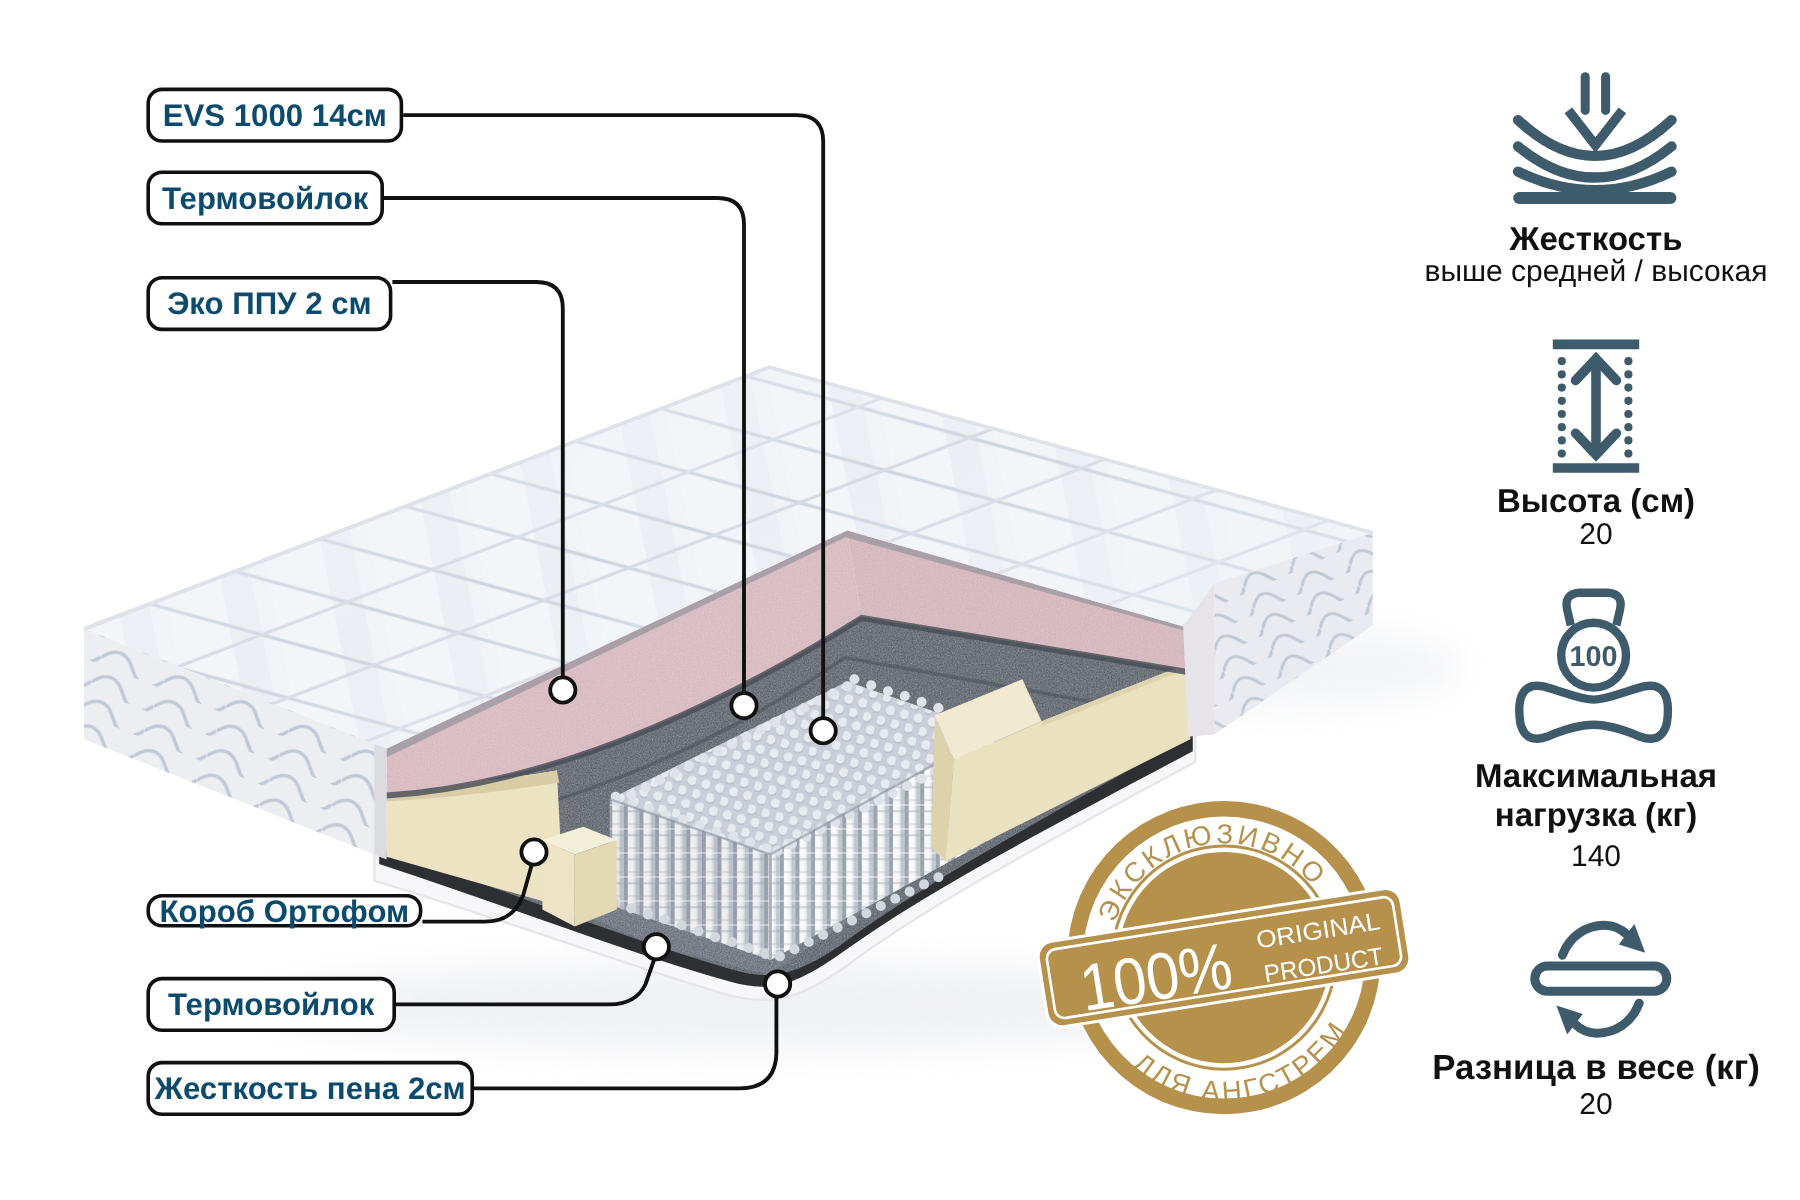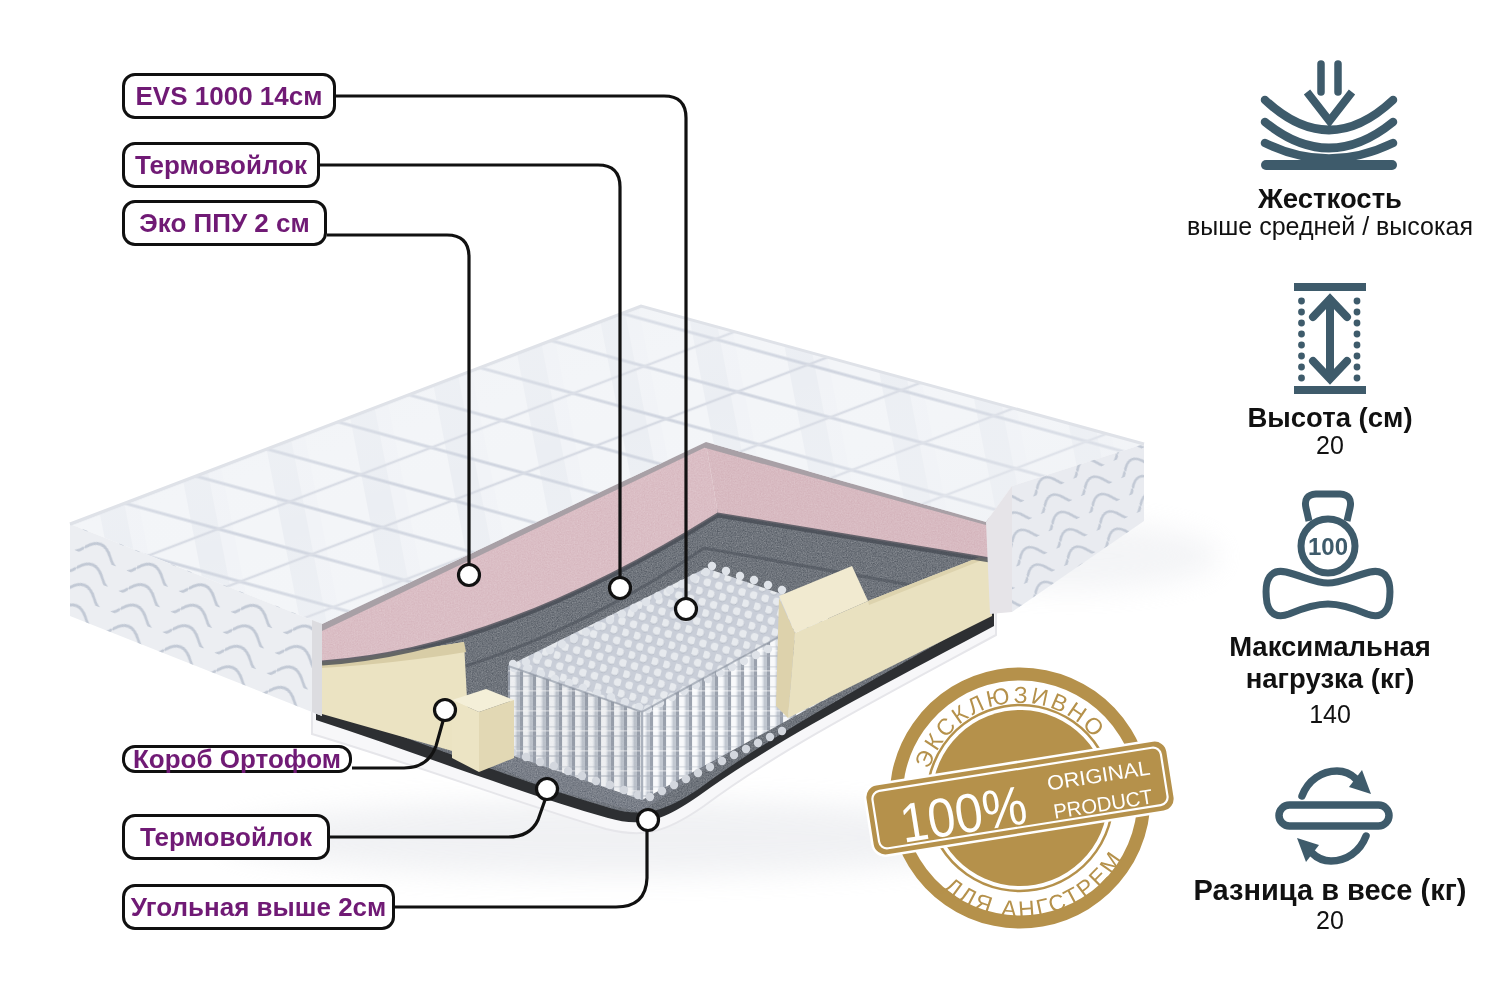--- a/index.html
+++ b/index.html
@@ -1,18 +1,18 @@
 <!DOCTYPE html>
 <html><head>
 <meta charset="utf-8">
 <style>
   html,body{margin:0;padding:0;}
   body{width:1500px;height:1000px;background:#ffffff;font-family:"Liberation Sans",sans-serif;overflow:hidden;position:relative;}
   .callout{position:absolute;box-sizing:border-box;border:3px solid #101010;border-radius:13px;background:#fff;
-    display:flex;align-items:center;justify-content:center;font-weight:700;font-size:26px;color:#701a75;z-index:5;}
+    display:flex;align-items:center;justify-content:center;font-weight:700;font-size:26px;color:#0c4a6e;z-index:5;}
   .rlabel{position:absolute;left:1145px;width:370px;text-align:center;color:#111;}
   .rb{font-weight:700;font-size:27.5px;}
   .rn{font-weight:400;font-size:25px;}
 </style>
 </head>
 <body>
 
 <svg id="scene" width="1500" height="1000" viewBox="0 0 1500 1000" style="position:absolute;left:0;top:0;">
 <defs>
 
@@ -335,27 +335,27 @@
     <path d="M1349,787 L1362,770 L1371,794 Z"></path>
     <path d="M1319,845 L1306,862 L1297,838 Z"></path>
   </g>
 </g>
 </svg>
 
 <div class="callout" style="left:122px;top:73px;width:214px;height:46px;">EVS 1000 14см</div>
 
 <div class="callout" style="left:122px;top:142px;width:198px;height:46px;">Термовойлок</div>
 
-<div class="callout" style="left:122px;top:200px;width:205px;height:46px;text-align:right;">Эко ППУ 2 см</div>
+<div class="callout" style="left:122px;top:230px;width:205px;height:46px;text-align:right;">Эко ППУ 2 см</div>
 
 <div class="callout" style="left:122px;top:745px;width:230px;height:28px;">Короб Ортофом</div>
 
 <div class="callout" style="left:122px;top:814px;width:208px;height:46px;">Термовойлок</div>
 
-<div class="callout" style="left:122px;top:884px;width:273px;height:46px;">Угольная выше 2см</div>
+<div class="callout" style="left:122px;top:884px;width:273px;height:46px;">Жесткость пена 2см</div>
 
 <div class="rlabel rb" style="top:183px;">Жесткость</div>
 <div class="rlabel rn" style="top:212px;">выше средней / высокая</div>
 
 <div class="rlabel rb" style="top:402px;">Высота (см)</div>
 <div class="rlabel rn" style="top:431px;">20</div>
 
 <div class="rlabel rb" style="top:631px;">Максимальная<br>нагрузка (кг)</div>
 <div class="rlabel rn" style="top:700px;">140</div>
 

